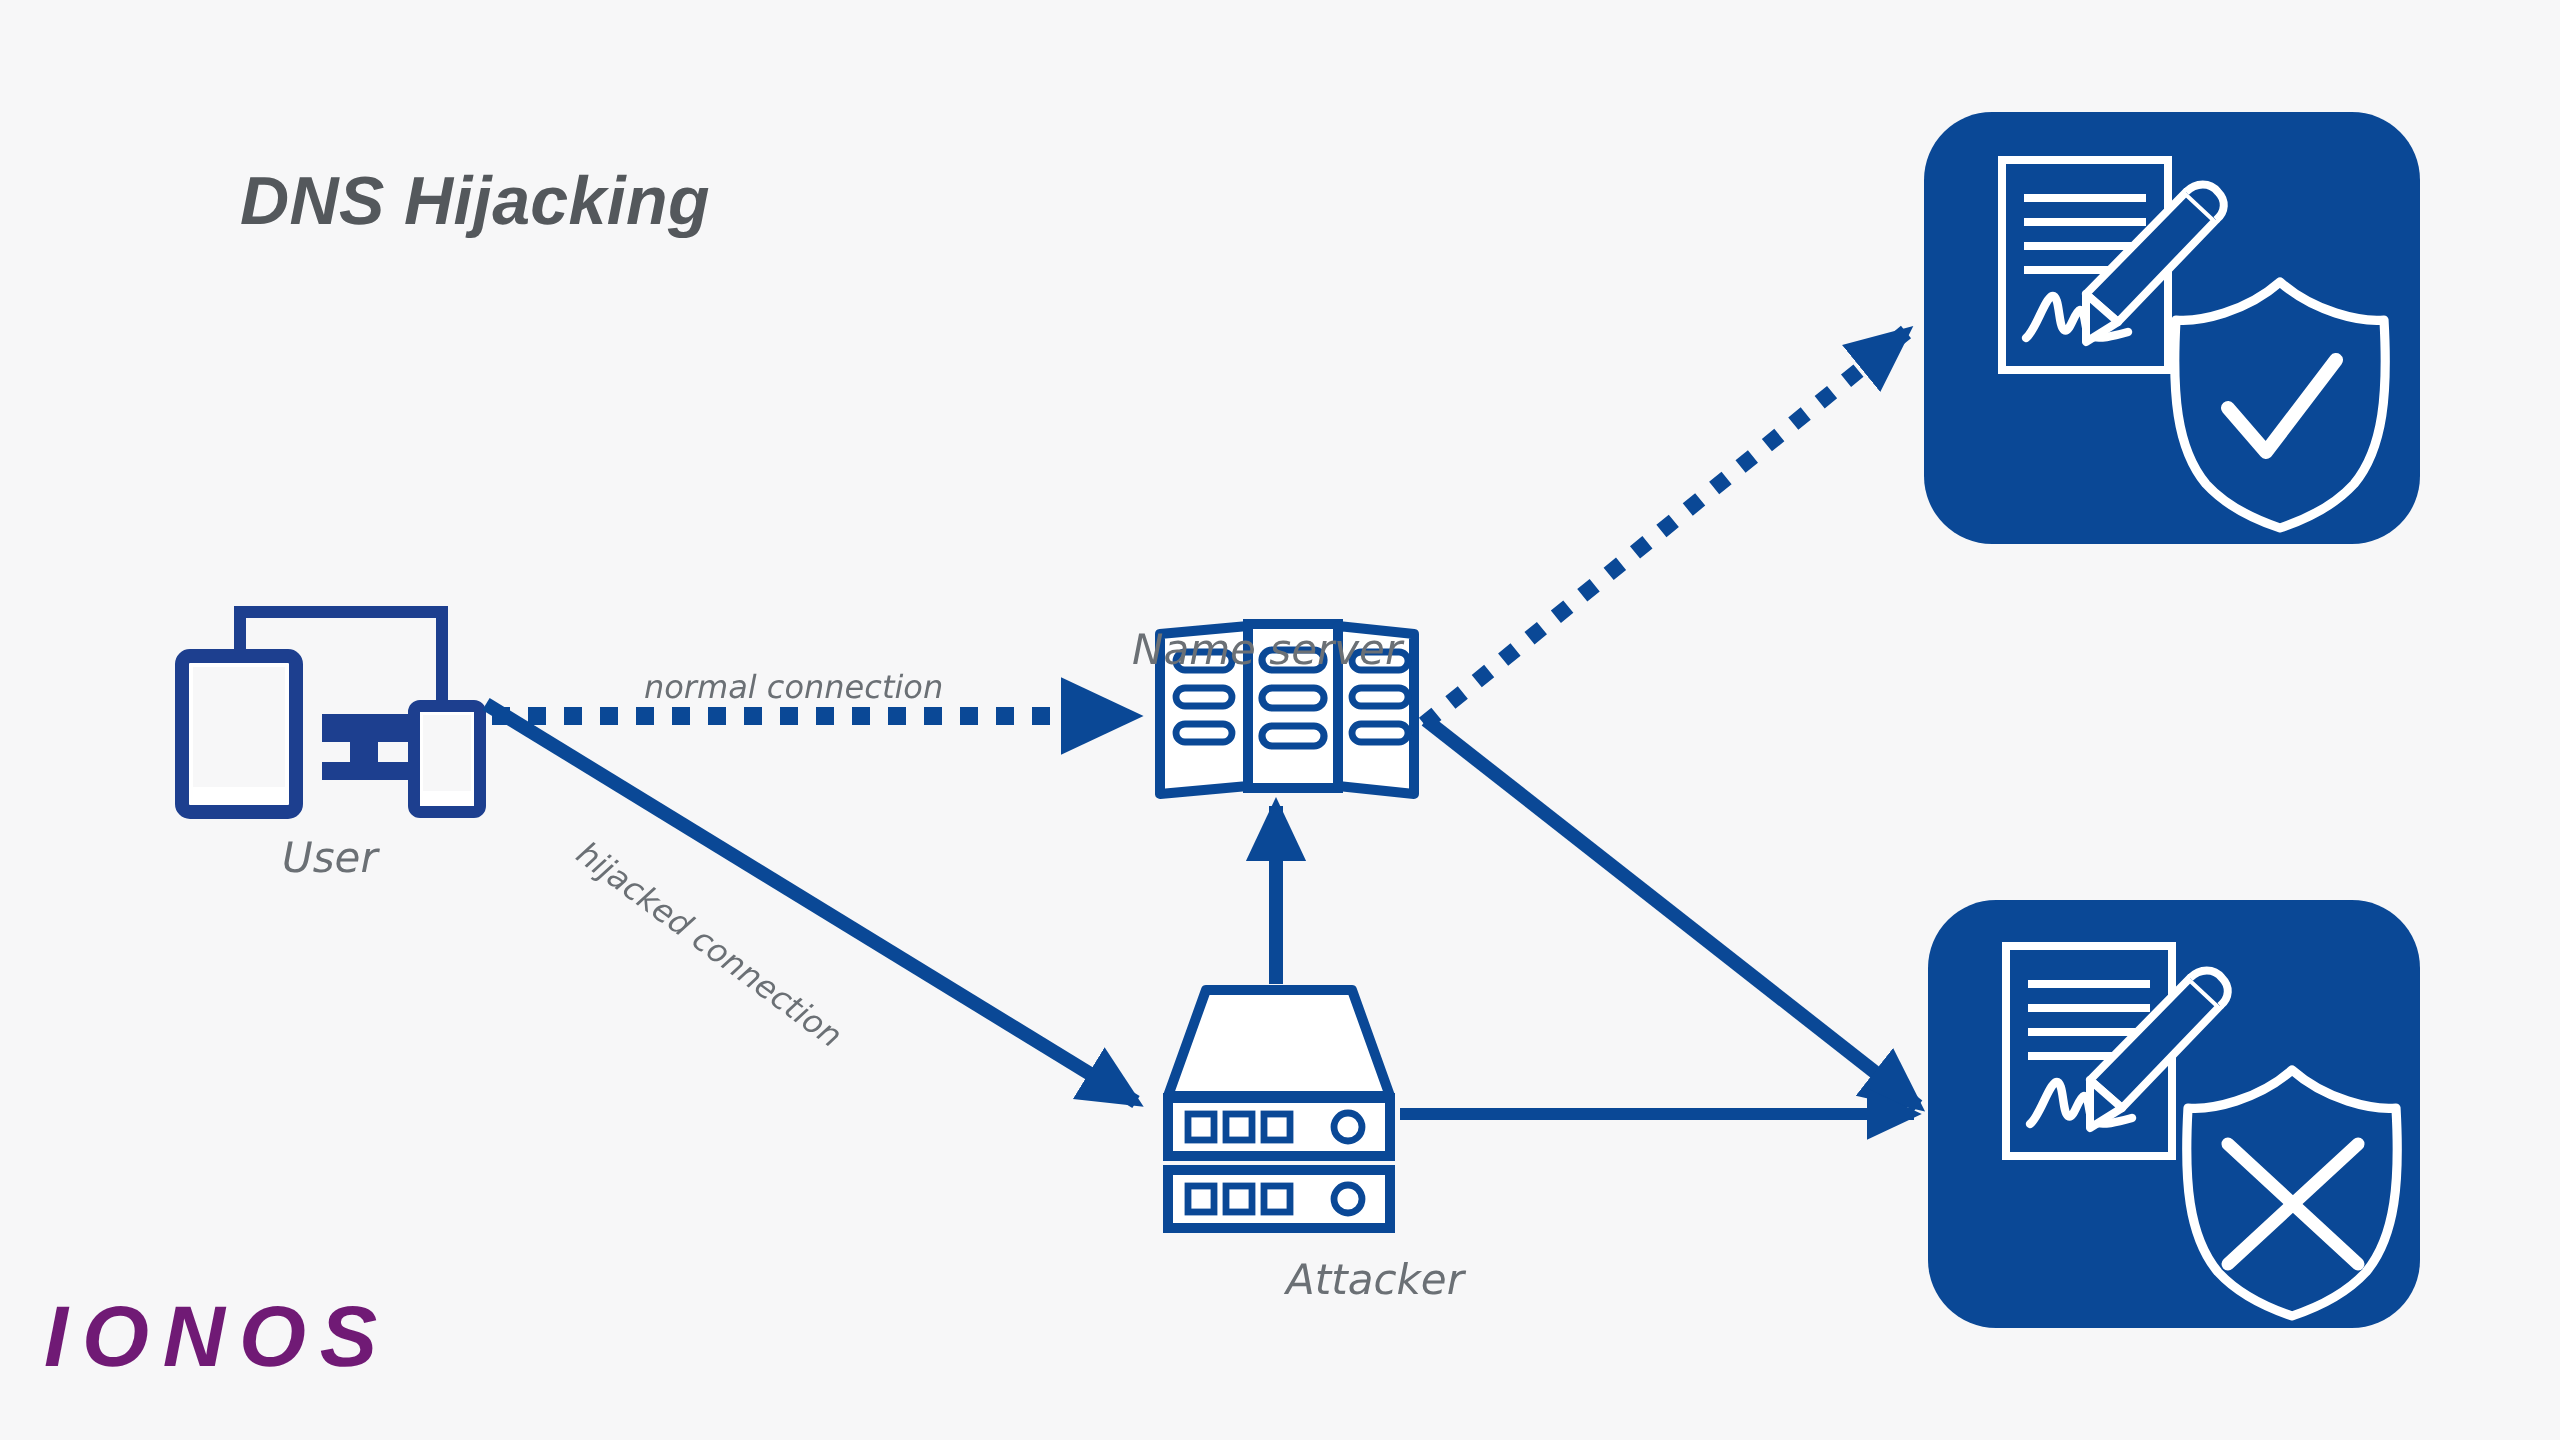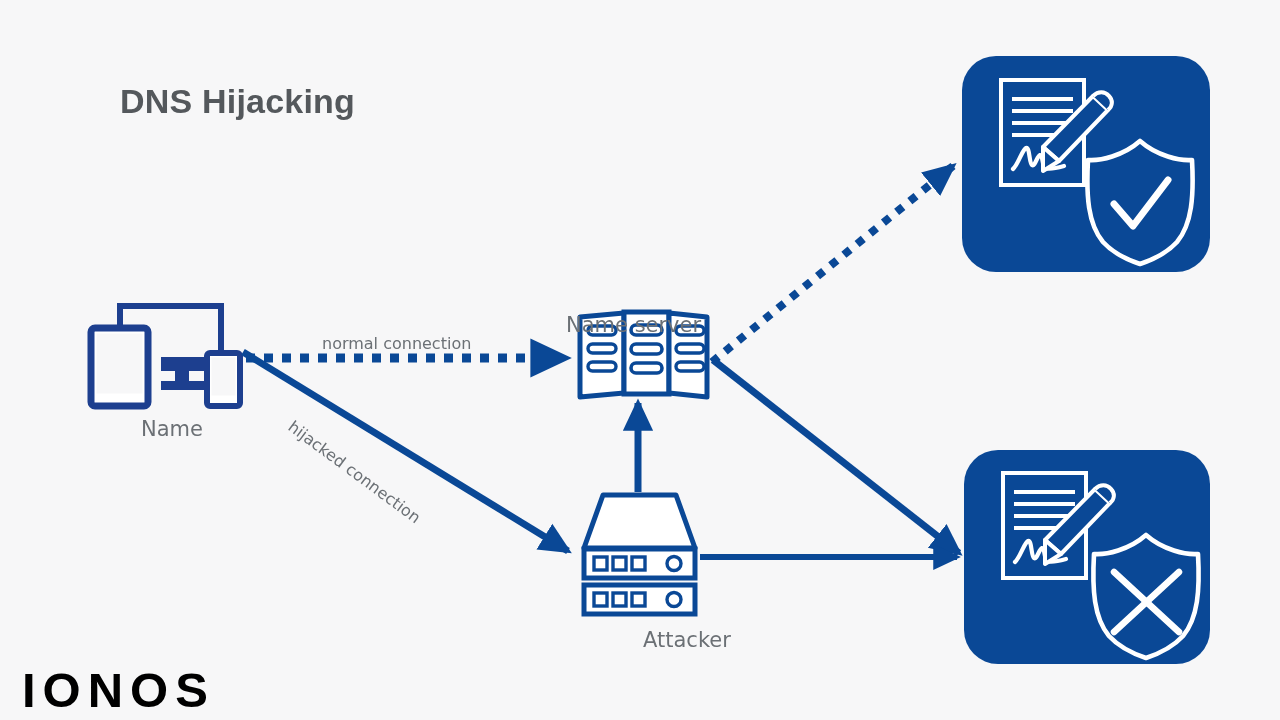--- a/index.html
+++ b/index.html
@@ -13,20 +13,21 @@
     position: relative;
     overflow: hidden;
     font-family: "Liberation Sans", sans-serif;
   }
   #stage {
     position: absolute;
     left: 0; top: 0;
     width: 1072px;
     height: 720px;
     background: #f7f7f8;
+    font-style: italic;
   }
   #diagram-svg {
     position: absolute;
     left: 0; top: 0;
     width: 1280px;
     height: 720px;
   }
   .title-text {
     position: absolute;
     left: 120px;
@@ -62,24 +63,24 @@
   }
   .label-hijacked {
     left: 296px;
     top: 417px;
     transform-origin: left top;
     transform: rotate(36.5deg);
   }
   .logo-text {
     position: absolute;
     left: 22px;
-    top: 662px;
-    font-size: 49px;
+    top: 645px;
+    font-size: 43px;
     font-weight: bold;
-    color: #000000;
+    color: #701a75;
     letter-spacing: 7px;
     font-family: "Liberation Sans", sans-serif;
     white-space: nowrap;
   }
 </style>
 </head>
 <body>
 
 <div id="stage">
 
@@ -220,21 +221,21 @@
                    C 1094 618 1092 590 1094 554 C 1106 555 1129 550 1146 535 Z" fill="#0a4896" stroke="#ffffff" stroke-width="4.6" stroke-linejoin="round"></path>
           <line x1="1114" y1="572" x2="1179" y2="632" stroke="#ffffff" stroke-width="6.5" stroke-linecap="round"></line>
           <line x1="1179" y1="572" x2="1114" y2="632" stroke="#ffffff" stroke-width="6.5" stroke-linecap="round"></line>
         </g>
       </g>
     </g>
   </svg>
 
   <div class="title-text">DNS Hijacking</div>
 
-  <div class="node-label label-user">Name</div>
+  <div class="node-label label-user">User</div>
   <div class="node-label label-nameserver">Name server</div>
   <div class="node-label label-attacker">Attacker</div>
 
   <div class="edge-label label-normal">normal connection</div>
   <div class="edge-label label-hijacked">hijacked connection</div>
 
   <div class="logo-text">IONOS</div>
 </div>
 
 </body></html>

